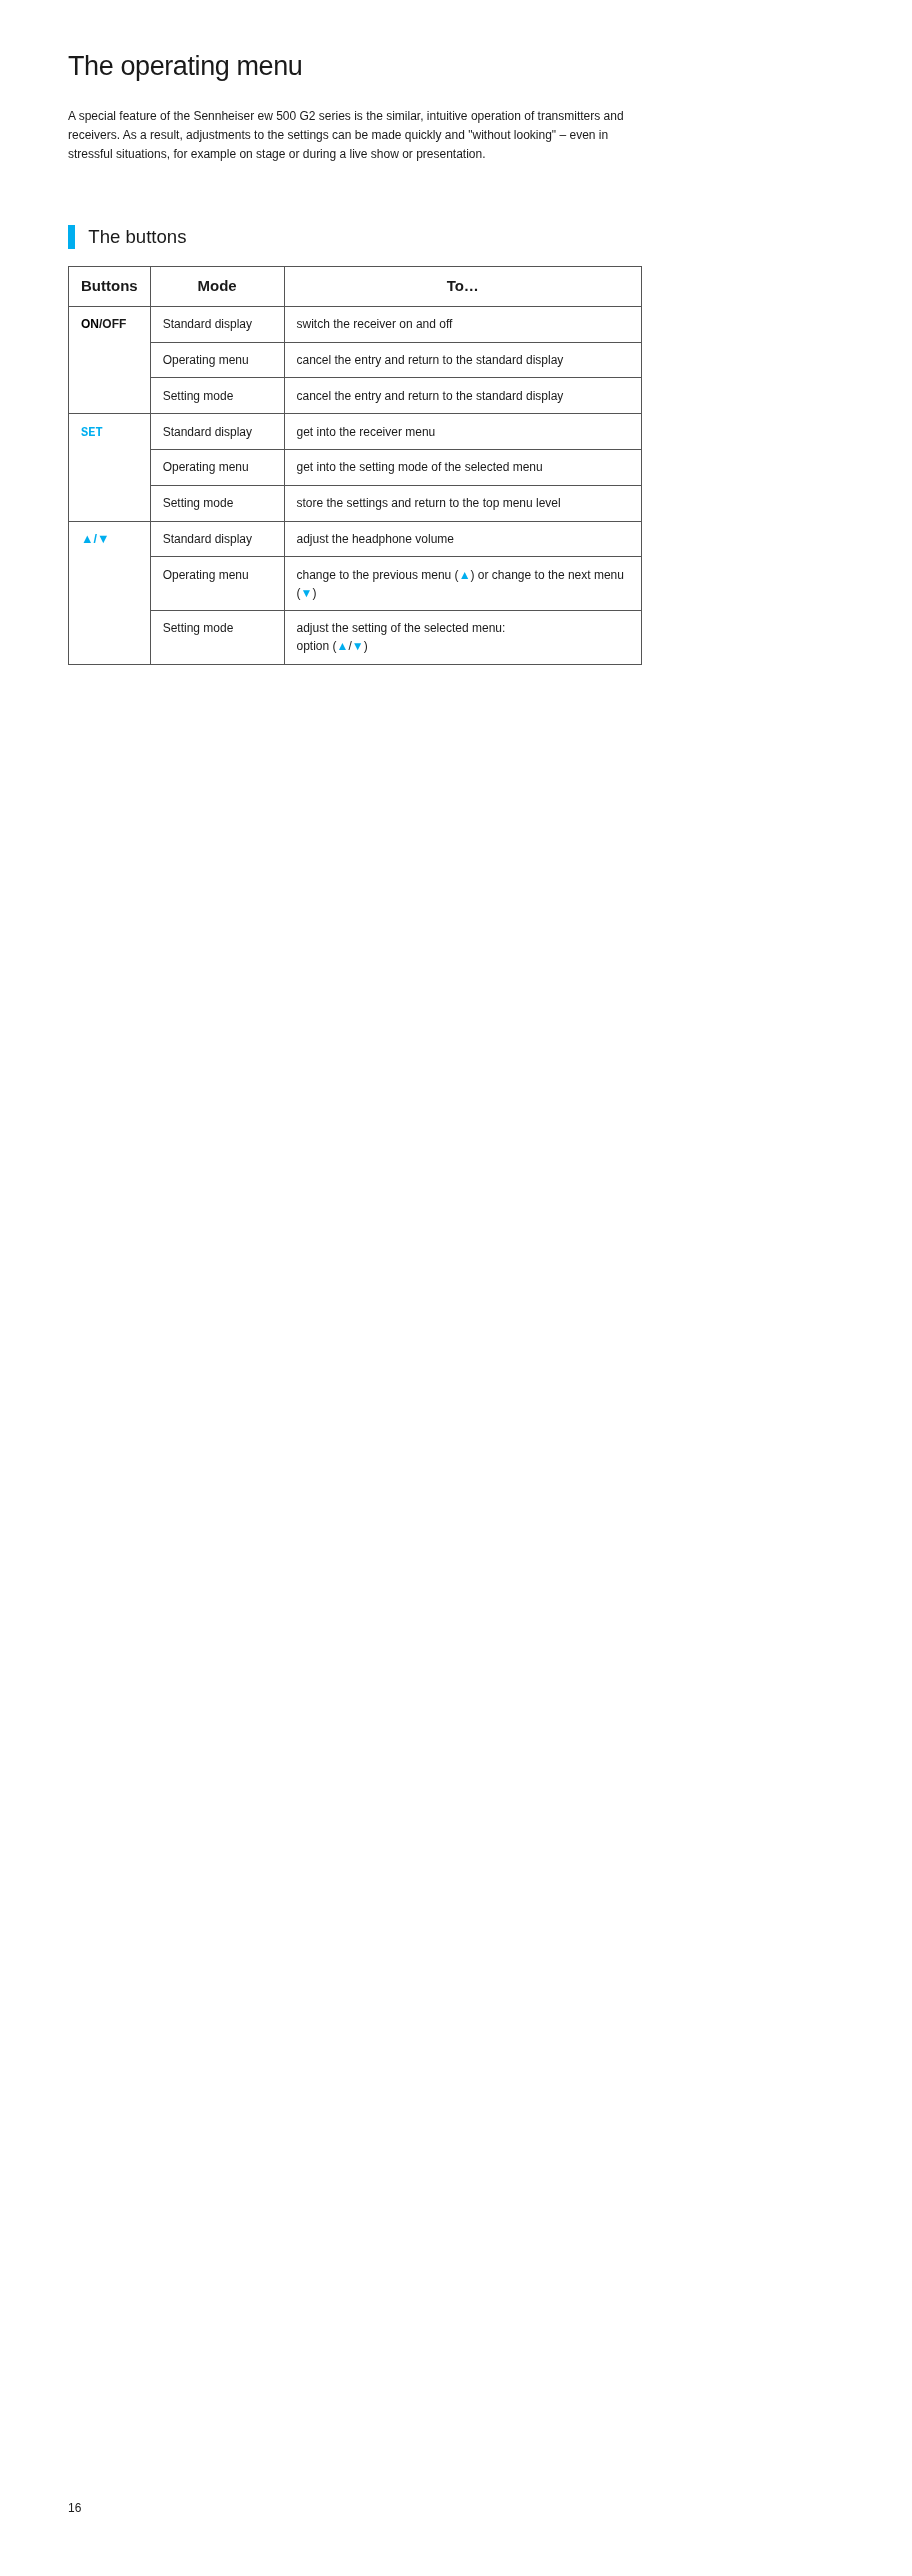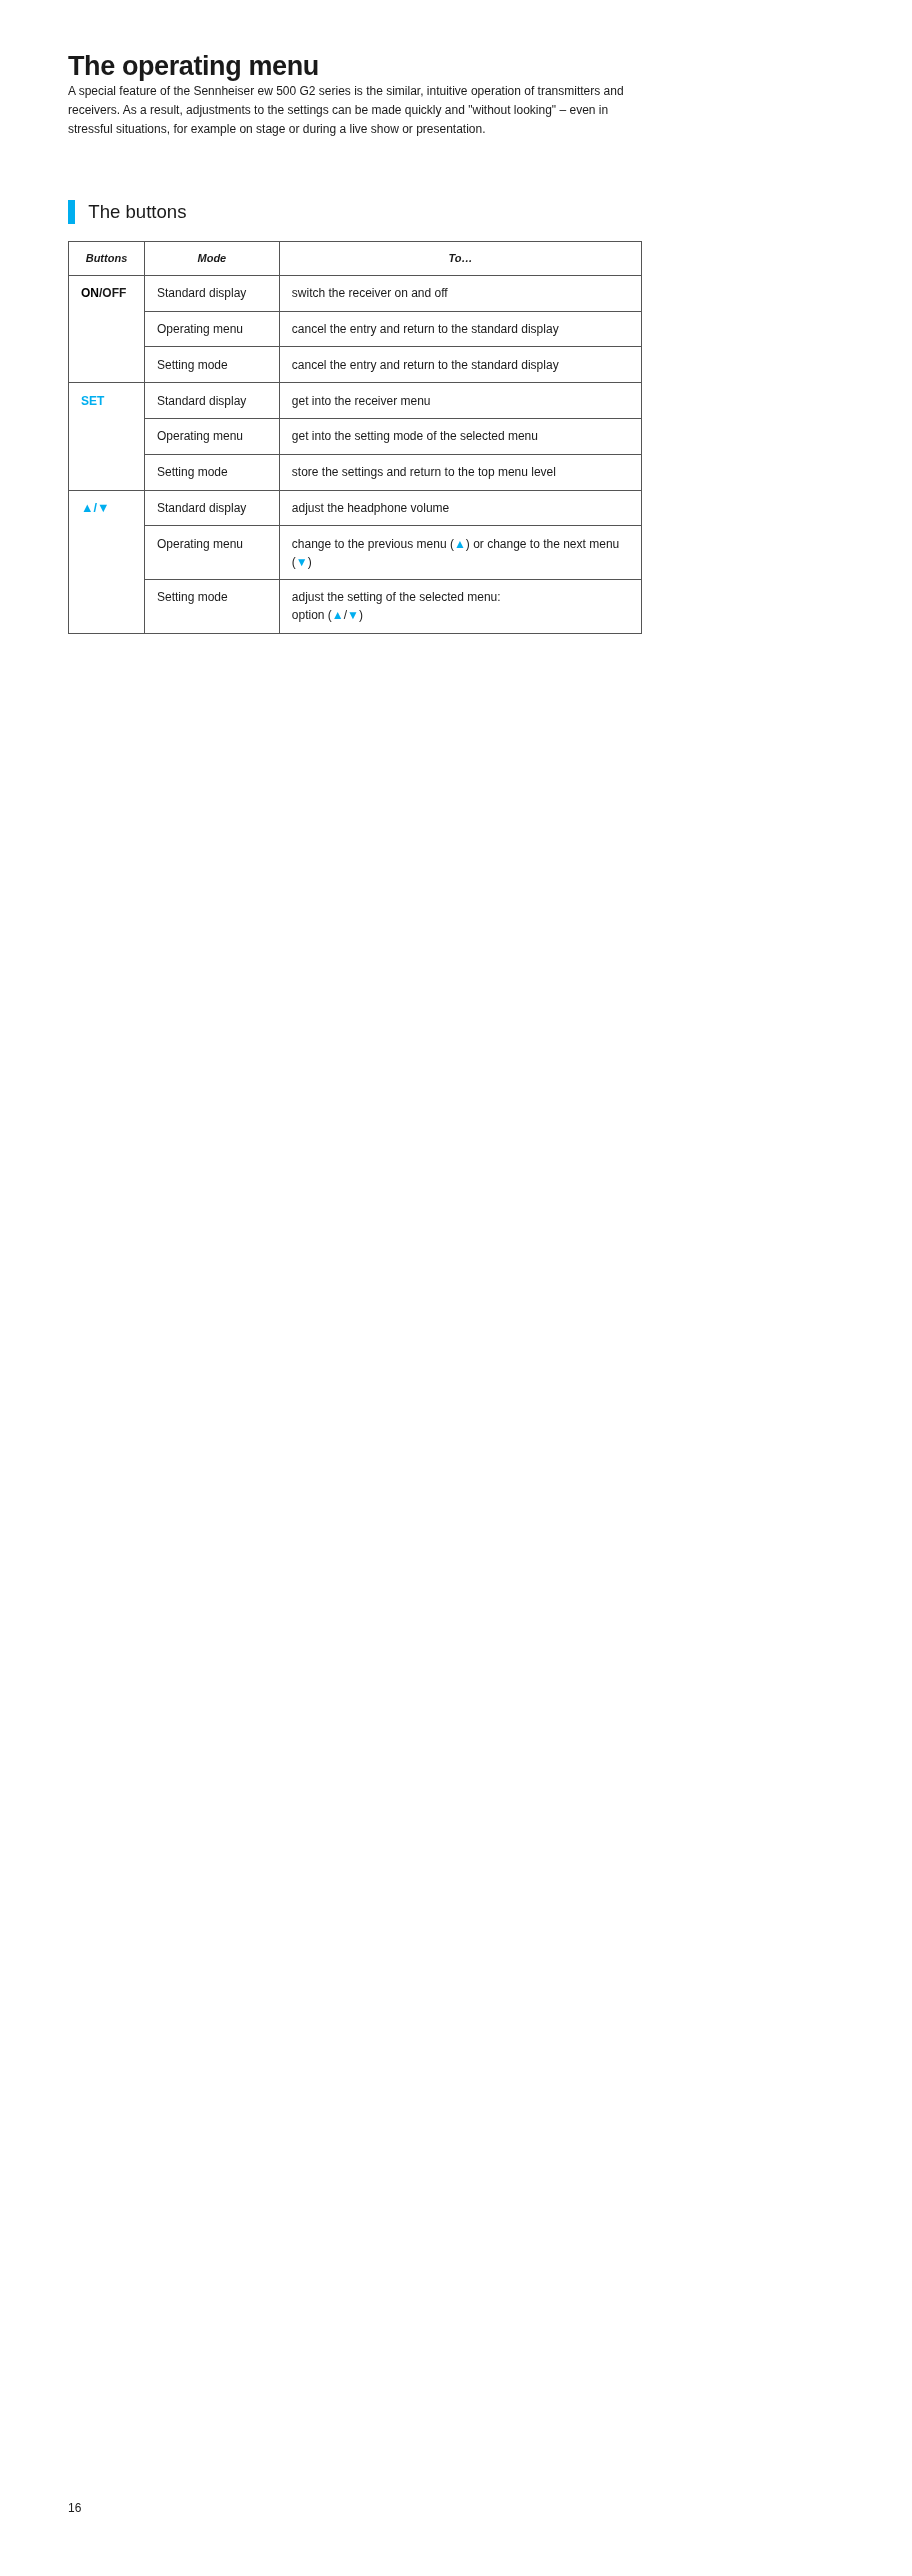--- a/index.html
+++ b/index.html
@@ -13,21 +13,22 @@
       font-family: 'Arial', sans-serif;
       font-size: 12.7px;
       color: #1a1a1a;
       width: 912px;
       min-height: 2576px;
       padding: 51px 68px 68px 68px;
     }
 
     .page-title {
       font-size: 27px;
-      font-weight: bold;
+      font-weight: normal;
+      margin-bottom: 25px;
       letter-spacing: -0.4px;
     }
 
     .intro-text {
       font-size: 12px;
       line-height: 1.6;
       margin-bottom: 60px;
       max-width: 574px;
     }
 
@@ -59,22 +60,21 @@
     table th, table td {
       border: 0.8px solid #555;
       padding: 8.4px 12px;
       vertical-align: top;
       line-height: 1.5;
     }
 
     table thead th {
       font-weight: bold;
       background: #ffffff;
-      font-size: 11px;
-      font-style: italic;
+      font-size: 15px;
     }
 
     .col-buttons {
       width: 76px;
     }
 
     .col-mode {
       width: 135px;
     }
 
@@ -88,20 +88,21 @@
     }
 
     .btn-off {
       color: #1a1a1a;
       font-weight: bold;
     }
 
     .btn-set {
       color: #00aeef;
       font-weight: bold;
+      font-family: Liberation Mono, monospace;
     }
 
     .btn-arrows {
       color: #00aeef;
       font-weight: bold;
       font-size: 12.7px;
     }
 
     .arrow-up {
       color: #00aeef;

